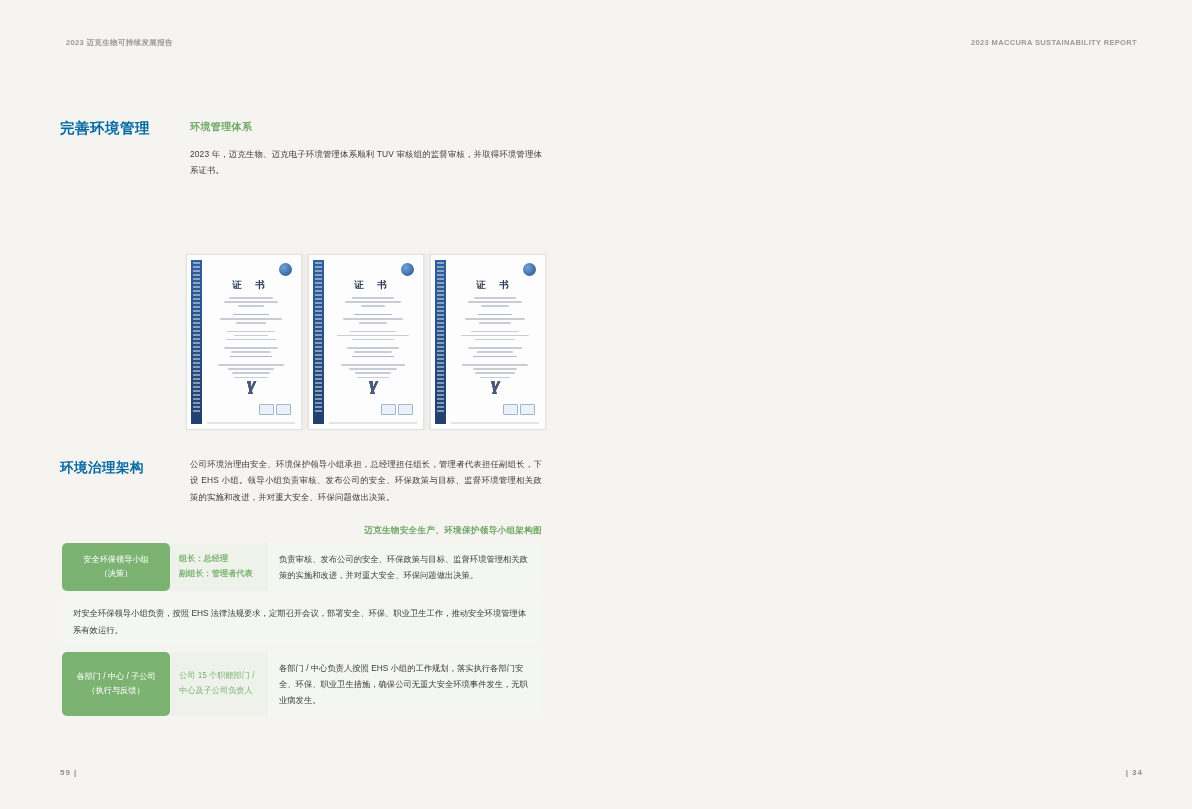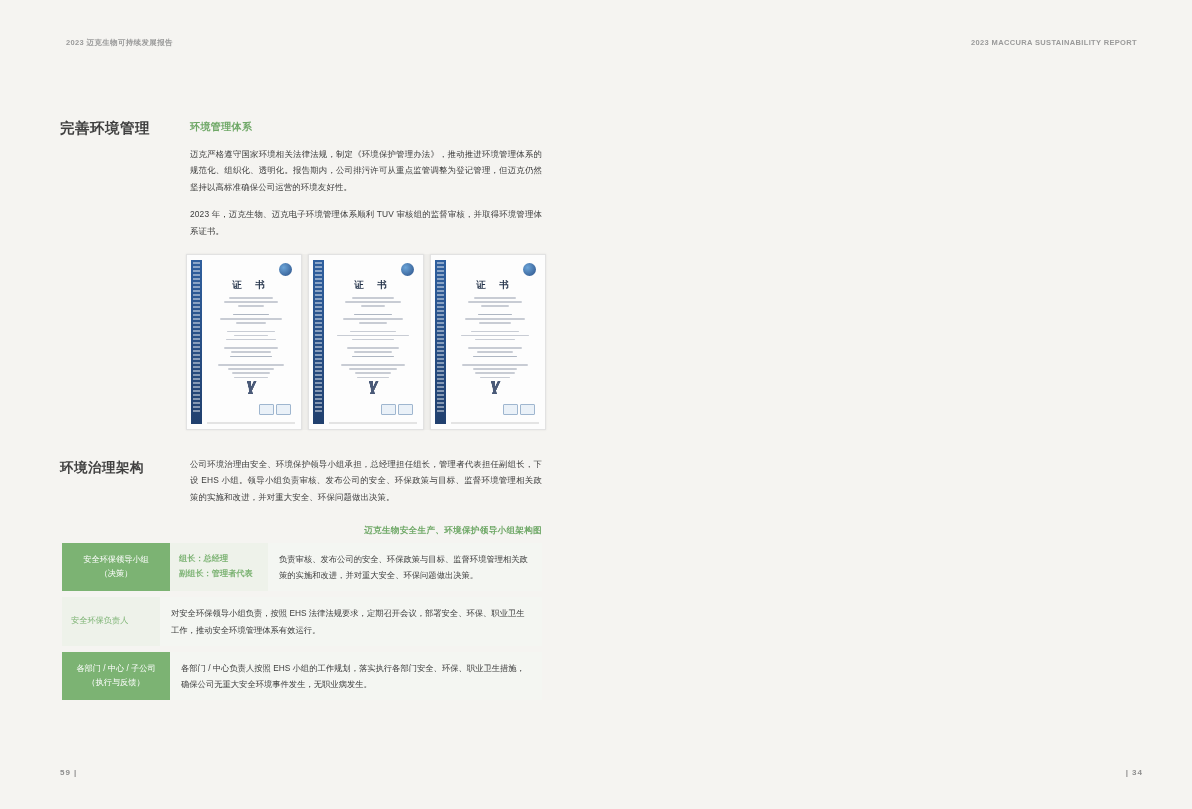--- a/index.html
+++ b/index.html
@@ -19,21 +19,21 @@
   .pagenum{position:absolute;bottom:32px;font-size:8px;color:#8e8e8e;letter-spacing:1px;font-weight:700;}
   .pagenum.left{left:60px;}
   .pagenum.right{right:60px;}
 
   
   .page{position:absolute;top:0;height:809px;}
   .page.left{left:0;width:596px;}
   .page.right{left:596px;width:596px;}
 
   .sectitle{
-    color:#404040;font-weight:700;line-height:1.42;
+    color:#0369a1;font-weight:700;line-height:1.42;
     font-size:14.5px;letter-spacing:.5px;
   }
   .subhead{
     color:#6fa867;font-weight:700;font-size:10px;letter-spacing:.4px;
   }
   .body{
     font-size:8.4px;line-height:1.95;color:#3c3c3c;text-align:justify;
     letter-spacing:.15px;
   }
   .body p{margin:0 0 11px 0;}
@@ -72,21 +72,21 @@
   .cert .foot{position:absolute;left:20px;right:6px;bottom:5px;height:2px;background:#e4e4e4;}
 
   #lp-sub2{position:absolute;left:60px;top:458px;width:120px;}
   #lp-p2{position:absolute;left:190px;top:456px;width:352px;}
 
   #tbl-title{position:absolute;left:190px;top:525px;width:352px;text-align:right;
     color:#6fa867;font-weight:700;font-size:8.6px;letter-spacing:.3px;}
 
   #orgtable{position:absolute;left:62px;top:543px;width:480px;}
   .trow{display:flex;margin-bottom:6px;align-items:stretch;}
-  .c1{width:108px;background:#7cb373;color:#fff;border-radius:0;
+  .c1{width:108px;background:#7cb373;color:#fff;border-radius:5px;
       display:flex;align-items:center;justify-content:center;text-align:center;
       font-size:8.2px;line-height:1.7;padding:8px 4px;box-sizing:border-box;}
   .c2{width:98px;background:#eef2ea;color:#7cb373;
       display:flex;align-items:center;
       font-size:8.2px;line-height:1.8;padding:8px 9px;box-sizing:border-box;}
   .c3{flex:1;background:#f4f6f2;color:#3c3c3c;
       display:flex;align-items:center;
       font-size:8.3px;line-height:1.95;padding:8px 11px;box-sizing:border-box;}
 </style>
 </head>
@@ -99,21 +99,20 @@
   <div class="pagenum left">59 |</div>
   <div class="pagenum right">| 34</div>
 
   <div class="page left">
 
     <div class="sectitle" id="lp-title">完善环境管理</div>
 
     <div class="subhead" id="lp-sub1">环境管理体系</div>
 
     <div class="body" id="lp-p1">
-      <p>迈克严格遵守国家环境相关法律法规，制定《环境保护管理办法》，推动推进环境管理体系的规范化、组织化、透明化。报告期内，公司排污许可从重点监管调整为登记管理，但迈克仍然坚持以高标准确保公司运营的环境友好性。</p>
       <p>2023 年，迈克生物、迈克电子环境管理体系顺利 TUV 审核组的监督审核，并取得环境管理体系证书。</p>
     </div>
 
     <div id="certs">
       <div class="cert">
         <div class="spine">
             <i></i>
             <i></i>
             <i></i>
             <i></i>
@@ -345,26 +344,27 @@
 
     <div id="orgtable">
       <div class="trow">
         <div class="c1" style="white-space:pre-line;">安全环保领导小组
 （决策）</div>
         <div class="c2" style="white-space:pre-line;font-weight:bold;">组长：总经理
 副组长：管理者代表</div>
         <div class="c3">负责审核、发布公司的安全、环保政策与目标、监督环境管理相关政策的实施和改进，并对重大安全、环保问题做出决策。</div>
       </div>
       <div class="trow">
-        <div class="c2" style="white-space:pre-line;">安全环保负责人</div>
         <div class="c3">对安全环保领导小组负责，按照 EHS 法律法规要求，定期召开会议，部署安全、环保、职业卫生工作，推动安全环境管理体系有效运行。</div>
       </div>
       <div class="trow">
         <div class="c1" style="white-space:pre-line;">各部门 / 中心 / 子公司
 （执行与反馈）</div>
+        <div class="c2" style="white-space:pre-line;">公司 15 个职能部门 /
+中心及子公司负责人</div>
         <div class="c3">各部门 / 中心负责人按照 EHS 小组的工作规划，落实执行各部门安全、环保、职业卫生措施，确保公司无重大安全环境事件发生，无职业病发生。</div>
       </div>
     </div>
   </div>
 
   <div class="page right">
 
     
 
     

